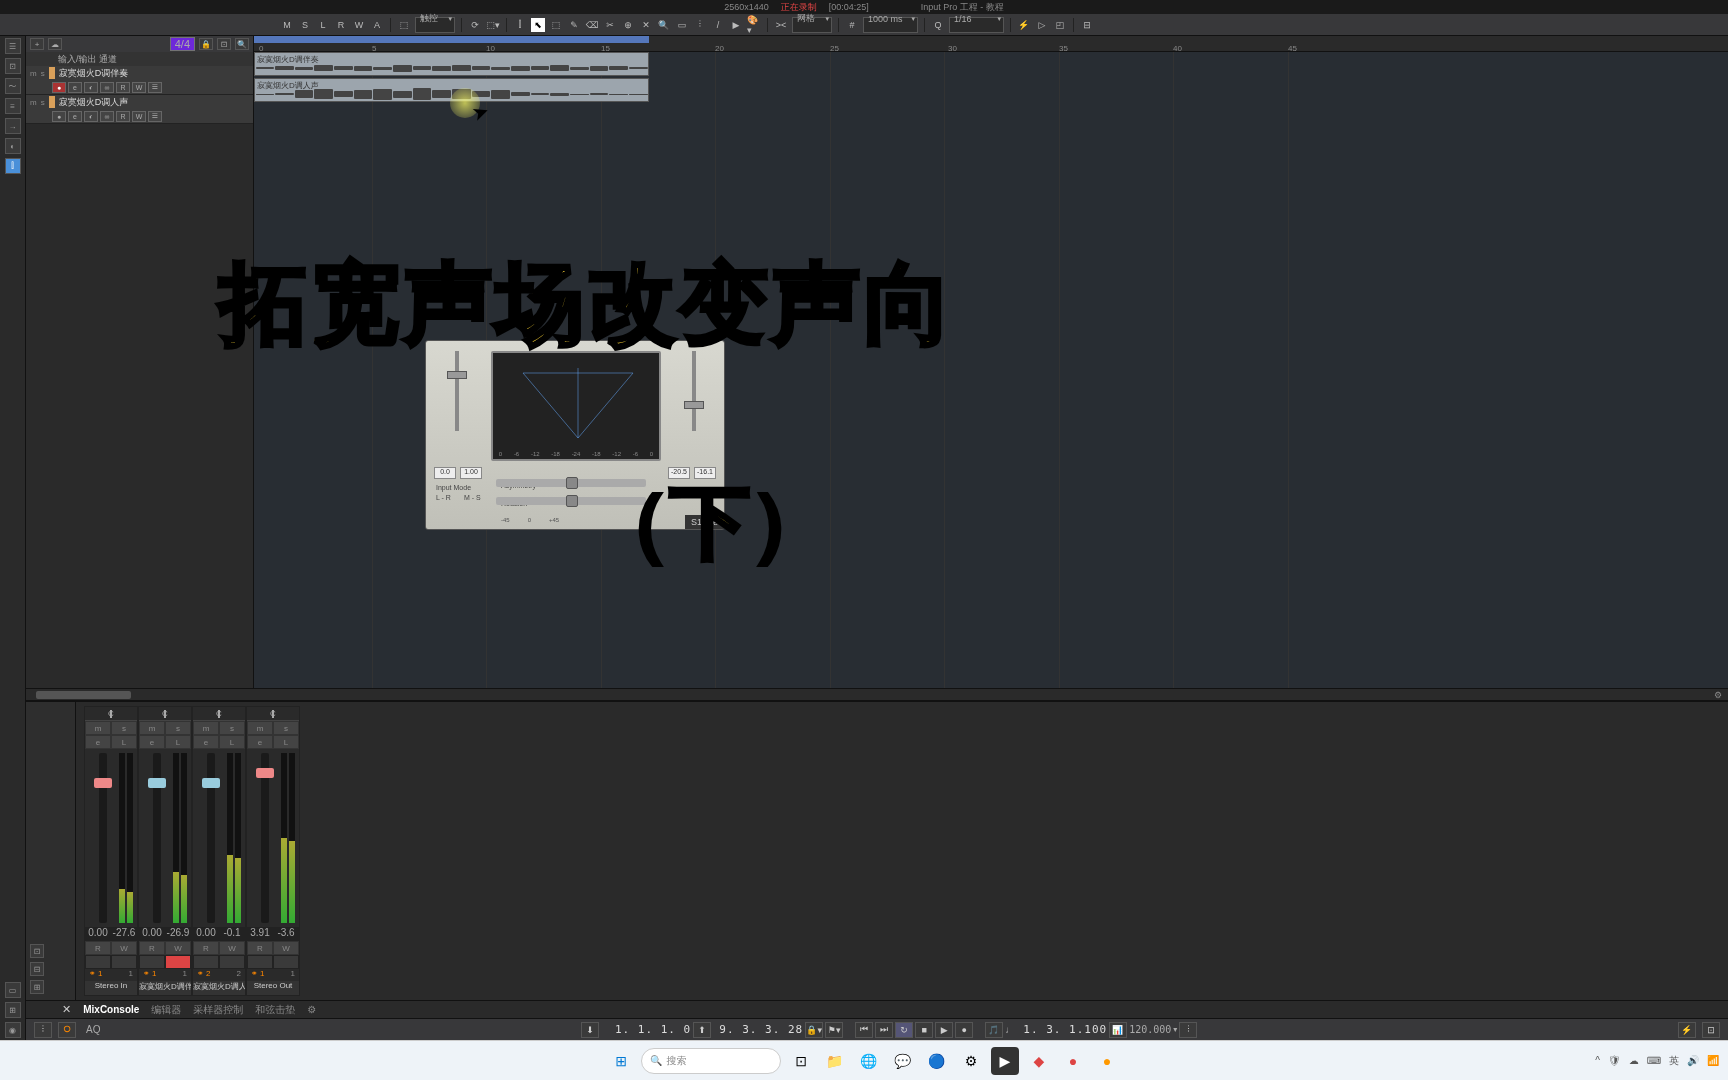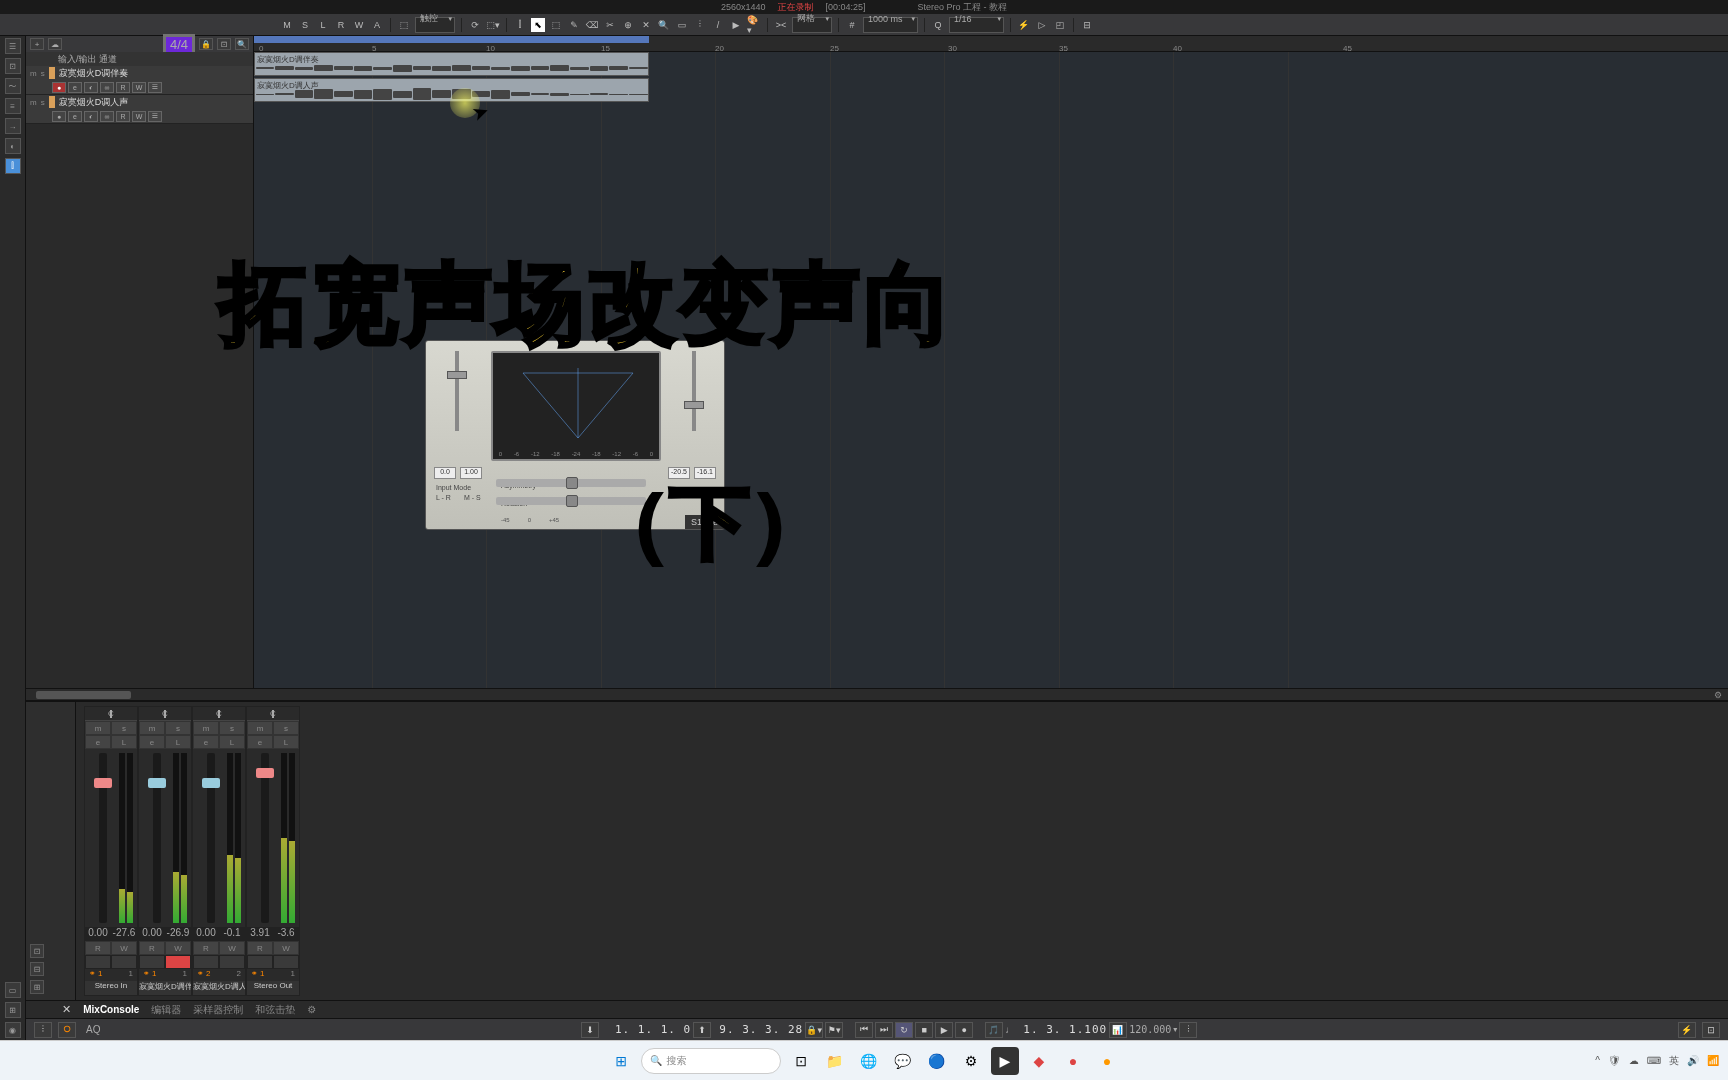--- a/index.html
+++ b/index.html
@@ -18,21 +18,21 @@
 .status-bar{height:14px;background:#323232;text-align:center;font-size:9px;color:#888;line-height:14px}
 .main-area{flex:1;display:flex;min-height:0}
 .left-rail{width:26px;background:#2a2a2a;border-right:1px solid #111;display:flex;flex-direction:column}
 .rail-btn{width:16px;height:16px;margin:2px auto;background:#3a3a3a;border:1px solid #555;font-size:8px;display:flex;align-items:center;justify-content:center;color:#999}
 .rail-btn.active{background:#4a90d9;color:#fff}
 .center{flex:1;display:flex;flex-direction:column;min-width:0}
 .arrange{flex:1;display:flex;min-height:0;background:#282d33}
 .track-list{width:228px;background:#2a2a2a;border-right:1px solid #111;display:flex;flex-direction:column}
 .tl-header{height:16px;background:#38383a;display:flex;align-items:center;padding:0 4px;gap:4px}
 .tl-hbtn{width:14px;height:12px;background:#3a3a3a;border:1px solid #555;font-size:8px;display:flex;align-items:center;justify-content:center;color:#aaa}
-.tl-sig{font-size:13px;color:#aaa;margin-left:auto;padding:0 4px;background:#6d28d9;border:3px solid #737373}
+.tl-sig{font-size:11px;color:#aaa;margin-left:auto;padding:0 4px;background:#6d28d9;border:1px solid #737373}
 .tl-io{height:14px;background:#333;font-size:9px;color:#aaa;padding:0 32px;display:flex;align-items:center}
 .track{background:#3a3a3a;border-bottom:1px solid #222}
 .track-name{height:14px;display:flex;align-items:center;padding:0 4px;gap:4px;font-size:9px;color:#ddd}
 .tn-color{width:6px;height:12px}
 .track-ctrls{height:14px;display:flex;align-items:center;padding:0 26px;gap:2px}
 .tc-btn{width:14px;height:11px;background:#444;border:1px solid #666;font-size:7px;display:flex;align-items:center;justify-content:center;color:#aaa}
 .tc-btn.rec{background:#a33;color:#fff}
 .timeline{flex:1;display:flex;flex-direction:column;position:relative;background:#282d33}
 .ruler{height:16px;background:#2a2a2a;border-bottom:1px solid #111;position:relative;font-size:8px;color:#888}
 .ruler-loop{position:absolute;top:0;left:0;width:395px;height:7px;background:#5577bb}
@@ -95,21 +95,21 @@
 </style>
 </head>
 <body>
 
 <div class="app">
   <div class="title-bar">
     <div class="title-center">
       <span>2560x1440</span>
       <span class="rec">正在录制</span>
       <span>[00:04:25]</span>
-      <span style="margin-left:40px">Stereo Pro 工程 - 教程</span>
+      <span style="margin-left:40px">Input Pro 工程 - 教程</span>
     </div>
   </div>
 
 
   <div class="toolbar">
     <span class="tb-btn">M</span>
     <span class="tb-btn">S</span>
     <span class="tb-btn">L</span>
     <span class="tb-btn">R</span>
     <span class="tb-btn">W</span>
@@ -221,21 +221,21 @@
             <div class="ruler-loop"></div>
             <span class="ruler-tick" style="left:5px">0</span>
             <span class="ruler-tick" style="left:118px">5</span>
             <span class="ruler-tick" style="left:232px">10</span>
             <span class="ruler-tick" style="left:347px">15</span>
             <span class="ruler-tick" style="left:461px">20</span>
             <span class="ruler-tick" style="left:576px">25</span>
             <span class="ruler-tick" style="left:694px">30</span>
             <span class="ruler-tick" style="left:805px">35</span>
             <span class="ruler-tick" style="left:919px">40</span>
-            <span class="ruler-tick" style="left:1089px">45</span>
+            <span class="ruler-tick" style="left:1034px">45</span>
           </div>
           <div class="event-area">
             <div class="grid-line" style="left:118px"></div>
               <div class="grid-line" style="left:232px"></div>
             <div class="grid-line" style="left:347px"></div>
               <div class="grid-line" style="left:461px"></div>
             <div class="grid-line" style="left:576px"></div>
               <div class="grid-line" style="left:690px"></div>
             <div class="grid-line" style="left:805px"></div>
               <div class="grid-line" style="left:919px"></div>

